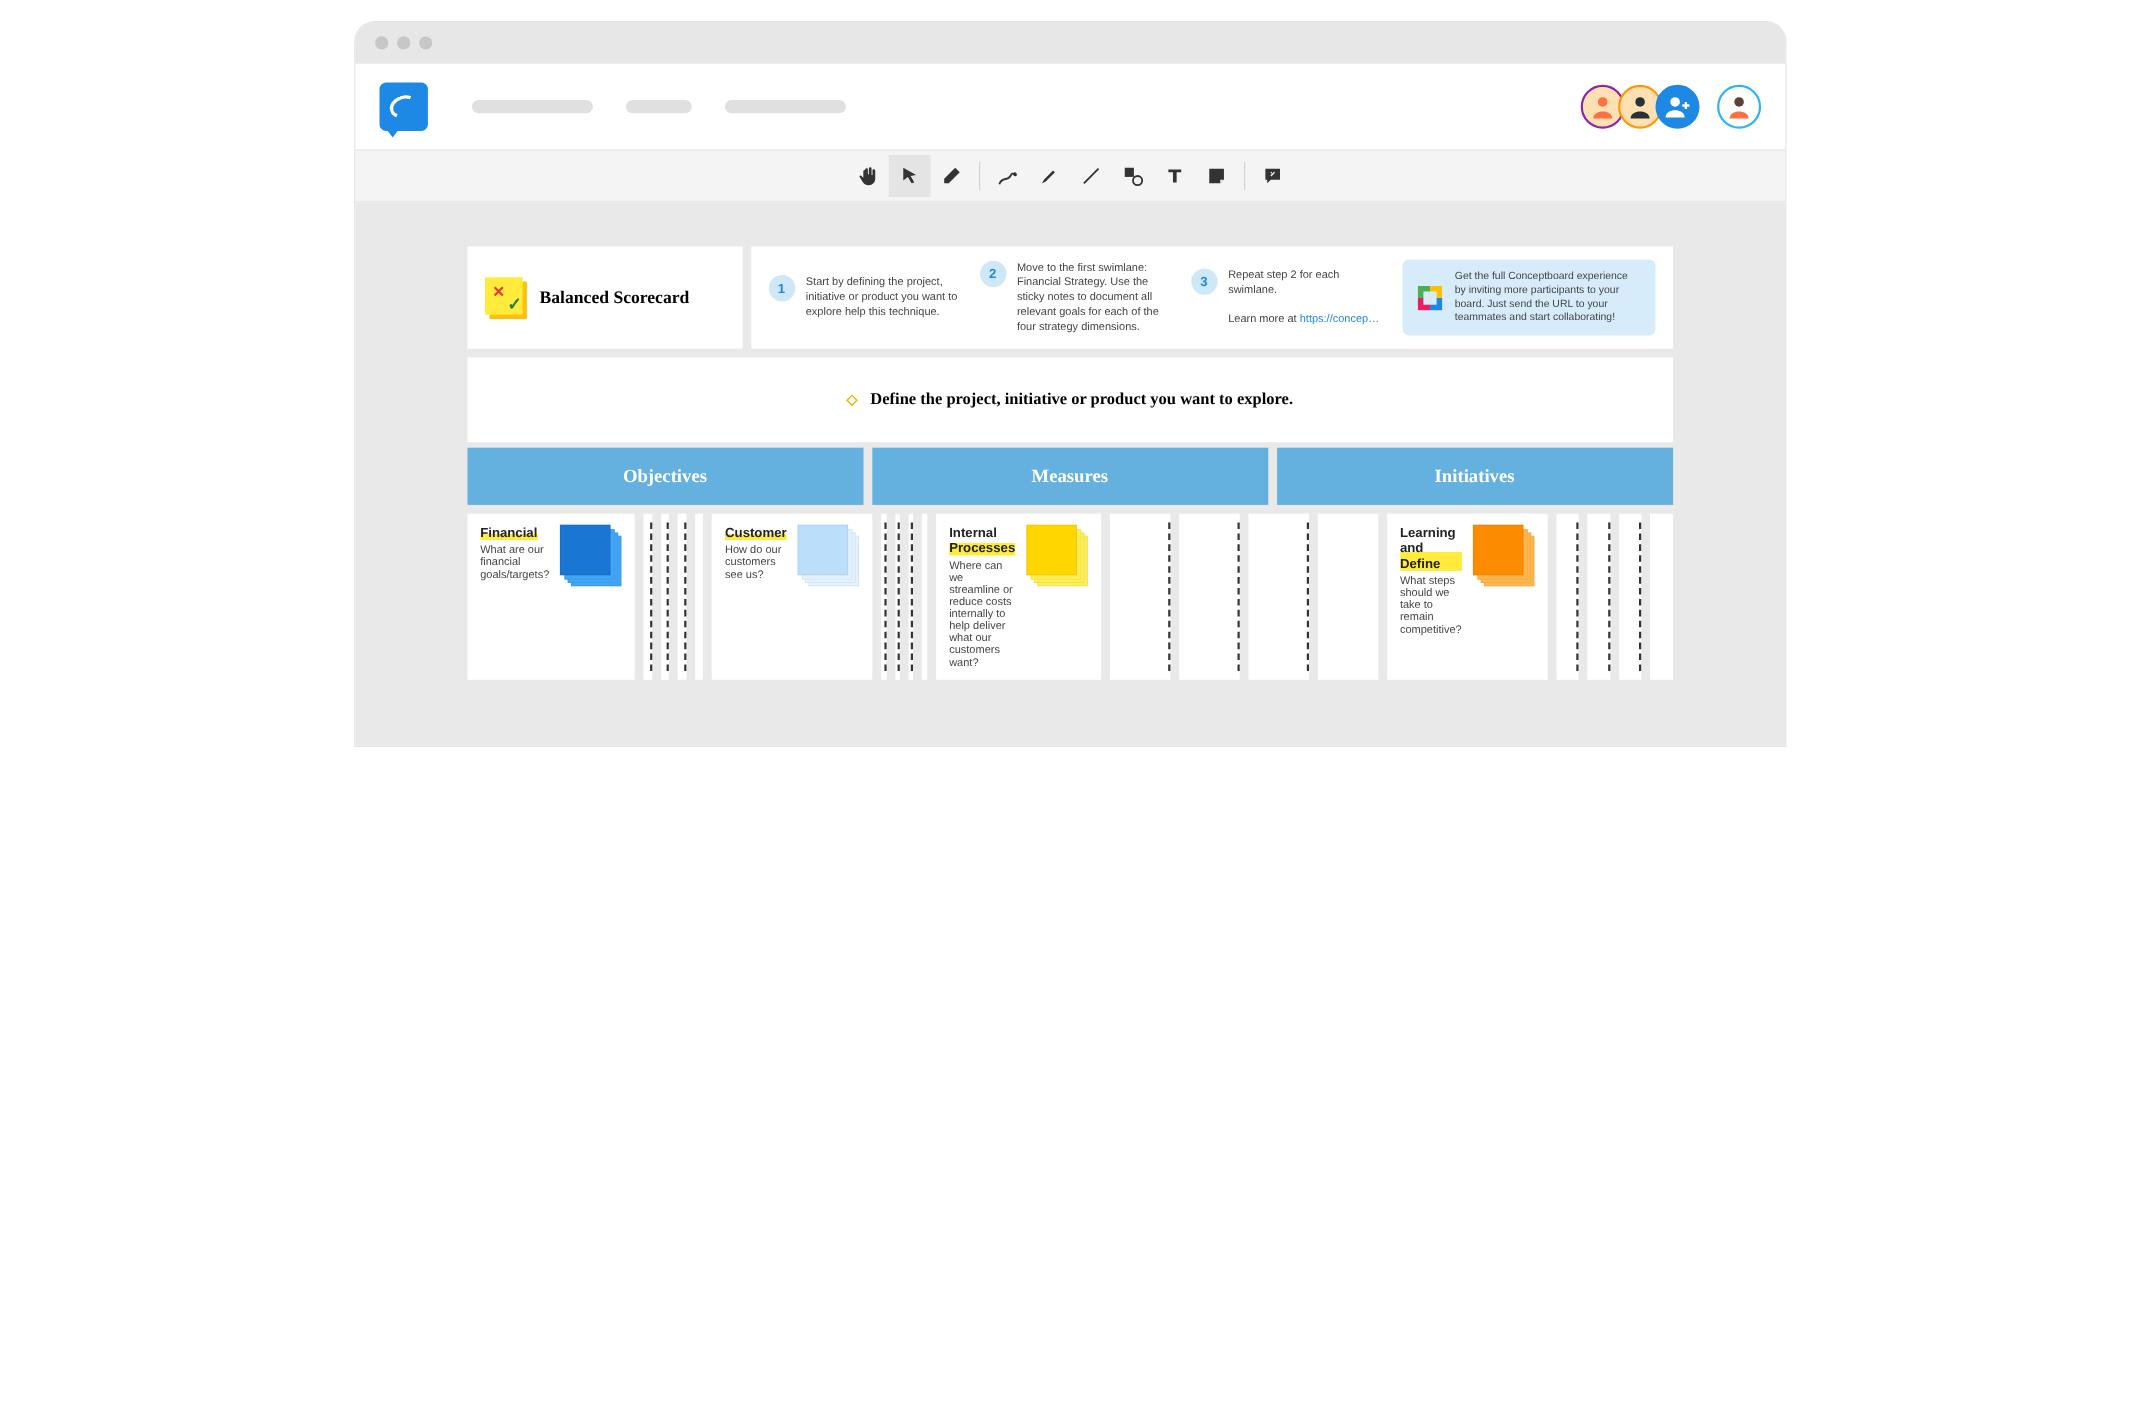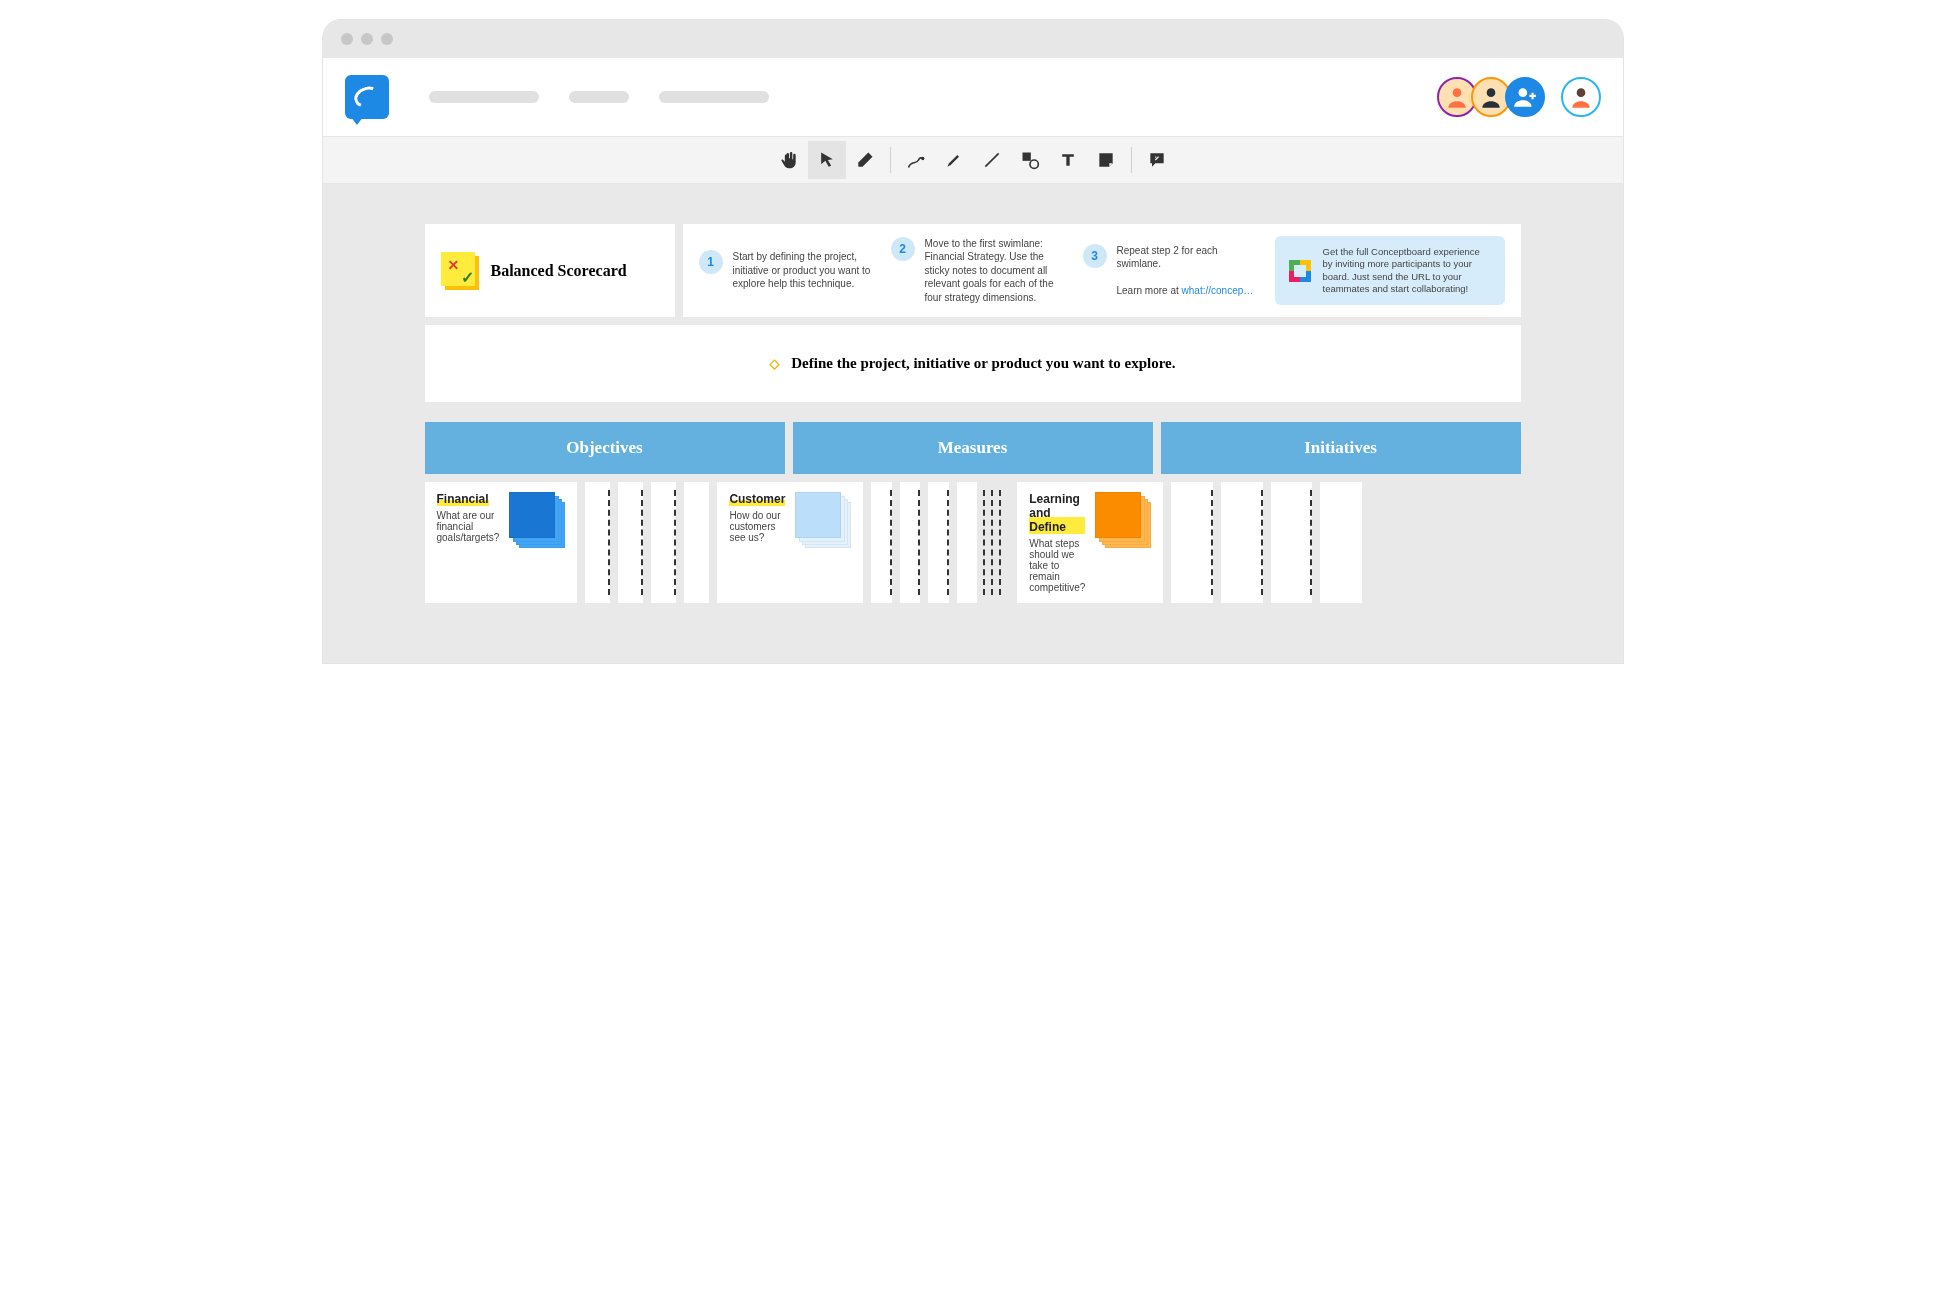--- a/index.html
+++ b/index.html
@@ -100,21 +100,21 @@
   .step-text a{color:#1e88e5;text-decoration:none;}
   .promo {
     background:#d6ecfb; border-radius:6px; padding:10px 14px; display:flex; gap:12px;
     align-items:center; flex:0 0 230px; font-size:9.5px; line-height:1.3;
   }
   .promo-icon{width:22px;height:22px;flex-shrink:0;position:relative;}
   .promo-icon::before{content:"";position:absolute;inset:0;background:conic-gradient(#ffc107 0 90deg,#1e88e5 90deg 180deg,#e91e63 180deg 270deg,#4caf50 270deg 360deg);} 
   .promo-icon::after{content:"";position:absolute;inset:5px;background:#d6ecfb;}
 
   .define-card {
-    background:#fff; padding:30px 20px; text-align:center; margin-bottom:20px;
+    background:#fff; padding:30px 20px; text-align:center; margin-bottom:5px;
     font-family:"Comic Sans MS", cursive; font-weight:bold; font-size:15px;
   }
   .define-card .diamond{color:#f2b200; margin-right:8px; font-size:13px;}
 
   .headers { display:flex; gap:8px; margin-bottom:8px; }
   .hcell {
     flex:1; background:#64b0df; color:#fff; text-align:center; padding:16px 8px;
     font-family:"Comic Sans MS", cursive; font-weight:bold; font-size:17px;
   }
 
@@ -271,21 +271,21 @@
           <div class="step-text">Start by defining the project, initiative or product you want to explore help this technique.</div>
         </div>
         <div class="step">
           <div class="stepnum">2</div>
           <div class="step-text">Move to the first swimlane: Financial Strategy. Use the sticky notes to document all relevant goals for each of the four strategy dimensions.</div>
         </div>
         <div class="step">
           <div class="stepnum">3</div>
           <div class="step-text">
             <span>Repeat step 2 for each swimlane.</span><br><br>
-            <span>Learn more at </span><a href="#">what://concep…</a>
+            <span>Learn more at </span><a href="#">https://concep…</a>
           </div>
         </div>
         <div class="promo">
           <div class="promo-icon"></div>
           <div>Get the full Conceptboard experience by inviting more participants to your board. Just send the URL to your teammates and start collaborating!</div>
         </div>
       </div>
     </div>
 
     <div class="define-card">
@@ -334,20 +334,34 @@
                 <div class="n n4"></div>
       </div>
     </div>
           </div>
           <div class="rcell dash-right"></div>
           <div class="rcell dash-right"></div>
           <div class="rcell dash-right"></div>
           <div class="rcell"></div>
         </div>
         <div class="row">
+          <div class="rcell">
+            <div class="rlabel">
+      <div class="rlabel-text">
+        <span class="rtitle">Internal Processes</span><br>
+        <span>Where can we streamline or reduce costs internally to help deliver what our customers want?</span>
+      </div>
+      <div class="note-stack c-yellow">
+        <div class="n n1"></div>
+                <div class="n n2"></div>
+                <div class="n n3"></div>
+                <div class="n n4"></div>
+      </div>
+    </div>
+          </div>
           <div class="rcell dash-right"></div>
           <div class="rcell dash-right"></div>
           <div class="rcell dash-right"></div>
           <div class="rcell"></div>
         </div>
         <div class="row">
           <div class="rcell">
             <div class="rlabel">
       <div class="rlabel-text">
         <span class="rtitle">Learning and Define</span><br>

